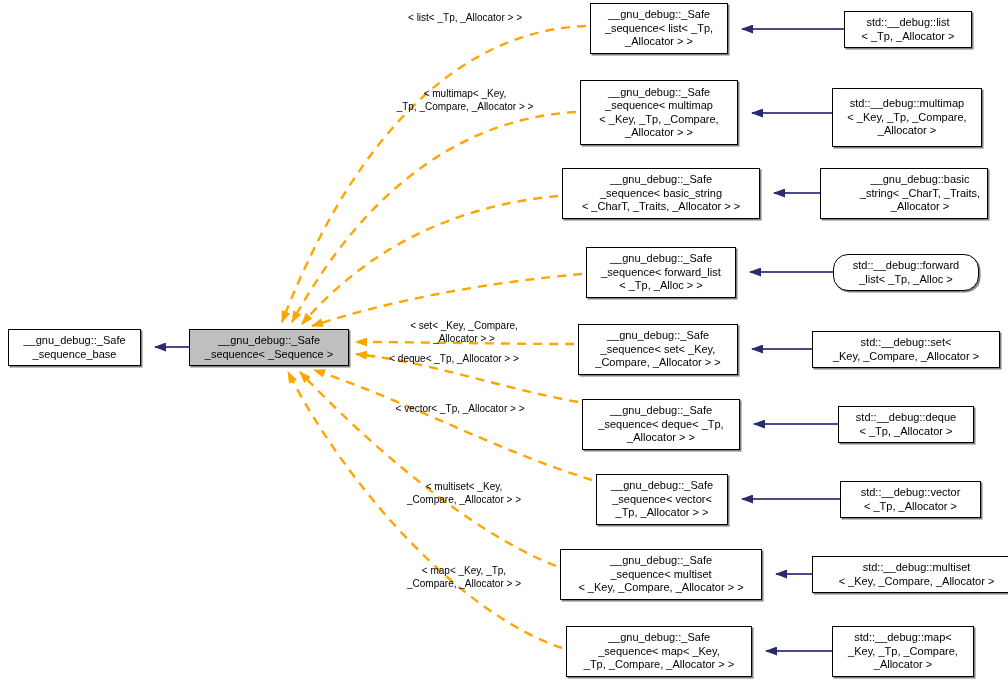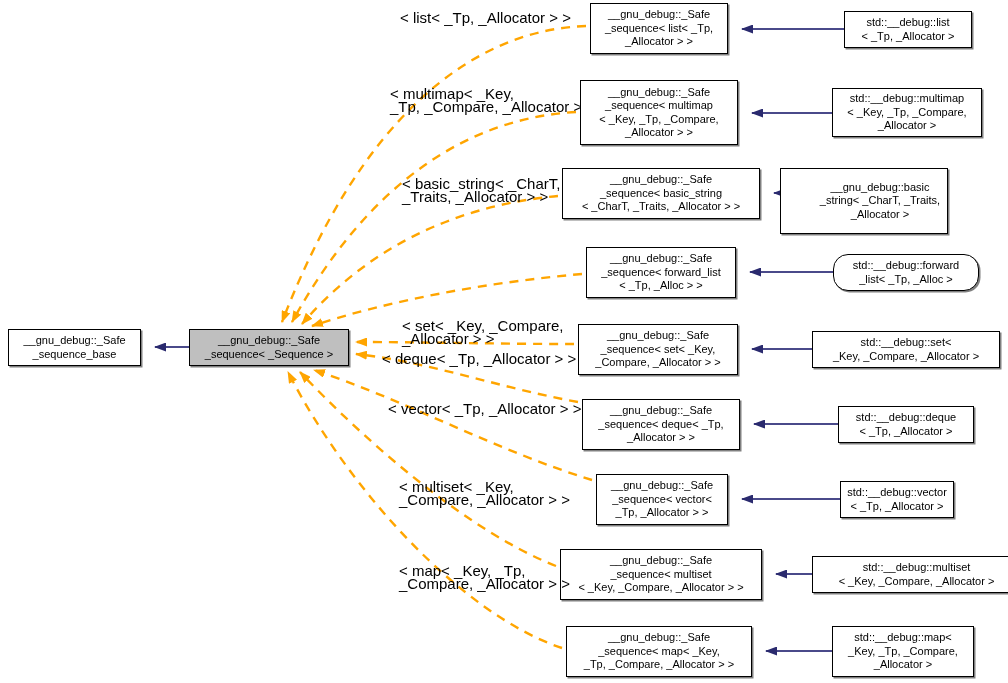--- a/index.html
+++ b/index.html
@@ -37,27 +37,26 @@
     white-space: pre;
     letter-spacing: 0px;
     box-shadow: 1.5px 1.5px 0 0 #808080;
   }
   .node.current {
     background: #bfbfbf;
     border: 1px solid #000000;
   }
   .edge-label {
     position: absolute;
-    font-size: 15px;
+    font-size: 10px;
     line-height: 12.5px;
     color: #000000;
-    text-align: left;
+    text-align: center;
     white-space: pre;
     background: transparent;
-    margin-left: 18px;
   }
 </style>
 </head>
 <body>
 
 <div id="diagram">
 
   <svg id="edge-layer" viewBox="0 0 1008 683">
     <defs>
       <marker id="arrow-blue" markerWidth="12" markerHeight="9" refX="11" refY="4.5" orient="auto" markerUnits="userSpaceOnUse">
@@ -106,30 +105,28 @@
 _Allocator &gt; &gt;</div>
   <div class="node" style="left:844px; top:11px; width:128px; height:37px;">std::__debug::list
 &lt; _Tp, _Allocator &gt;</div>
 
   <div class="edge-label" style="left:372px; top:88px; width:186px;">&lt; multimap&lt; _Key,
 _Tp, _Compare, _Allocator &gt; &gt;</div>
   <div class="node" style="left:580px; top:80px; width:158px; height:65px;">__gnu_debug::_Safe
 _sequence&lt; multimap
 &lt; _Key, _Tp, _Compare,
 _Allocator &gt; &gt;</div>
-  <div class="node" style="left:832px; top:88px; width:150px; height:49px;">std::__debug::multimap
+  <div class="node" style="left:832px; top:88px; width:150px; height:59px;">std::__debug::multimap
 &lt; _Key, _Tp, _Compare,
 _Allocator &gt;</div>
 
-  <div class="edge-label" style="left:384px; top:178px; width:162px;">&lt; basic_string&lt; _CharT,
-_Traits, _Allocator &gt; &gt;</div>
   <div class="node" style="left:562px; top:168px; width:198px; height:51px;">__gnu_debug::_Safe
 _sequence&lt; basic_string
 &lt; _CharT, _Traits, _Allocator &gt; &gt;</div>
-  <div class="node" style="left:780px; top:168px; width:168px; height:66px;padding-left:32px;">__gnu_debug::basic
+  <div class="node" style="left:820px; top:168px; width:168px; height:51px;padding-left:32px;">__gnu_debug::basic
 _string&lt; _CharT, _Traits,
 _Allocator &gt;</div>
 
   <div class="node" style="left:586px; top:247px; width:150px; height:51px;">__gnu_debug::_Safe
 _sequence&lt; forward_list
 &lt; _Tp, _Alloc &gt; &gt;</div>
   <div class="node" style="left:833px; top:254px; width:146px; height:37px;border-radius:15px;">std::__debug::forward
 _list&lt; _Tp, _Alloc &gt;</div>
 
   <div class="edge-label" style="left:384px; top:320px; width:160px;">&lt; set&lt; _Key, _Compare,
@@ -144,21 +141,21 @@
   <div class="node" style="left:582px; top:399px; width:158px; height:51px;">__gnu_debug::_Safe
 _sequence&lt; deque&lt; _Tp,
 _Allocator &gt; &gt;</div>
   <div class="node" style="left:838px; top:406px; width:136px; height:37px;">std::__debug::deque
 &lt; _Tp, _Allocator &gt;</div>
 
   <div class="edge-label" style="left:370px; top:403px; width:180px;">&lt; vector&lt; _Tp, _Allocator &gt; &gt;</div>
   <div class="node" style="left:596px; top:474px; width:132px; height:51px;">__gnu_debug::_Safe
 _sequence&lt; vector&lt;
 _Tp, _Allocator &gt; &gt;</div>
-  <div class="node" style="left:840px; top:481px; width:114px; height:37px;">std::__debug::vector
+  <div class="node" style="left:840px; top:481px; width:141px; height:37px;">std::__debug::vector
 &lt; _Tp, _Allocator &gt;</div>
 
   <div class="edge-label" style="left:381px; top:481px; width:166px;">&lt; multiset&lt; _Key,
 _Compare, _Allocator &gt; &gt;</div>
   <div class="node" style="left:560px; top:549px; width:202px; height:51px;">__gnu_debug::_Safe
 _sequence&lt; multiset
 &lt; _Key, _Compare, _Allocator &gt; &gt;</div>
   <div class="node" style="left:812px; top:556px; width:209px; height:37px;">std::__debug::multiset
 &lt; _Key, _Compare, _Allocator &gt;</div>
 

